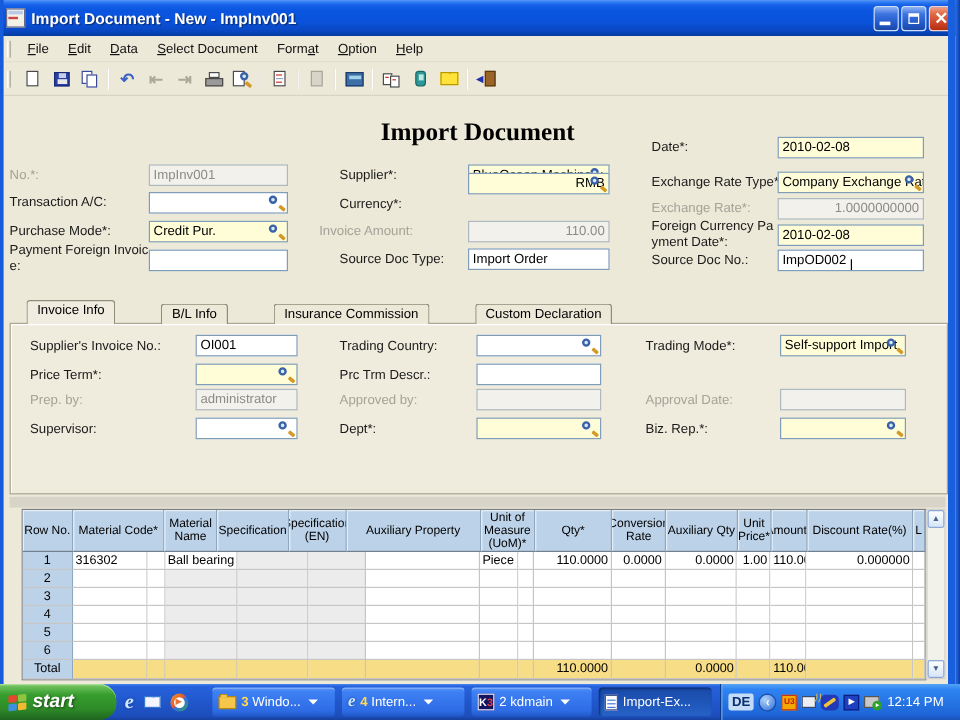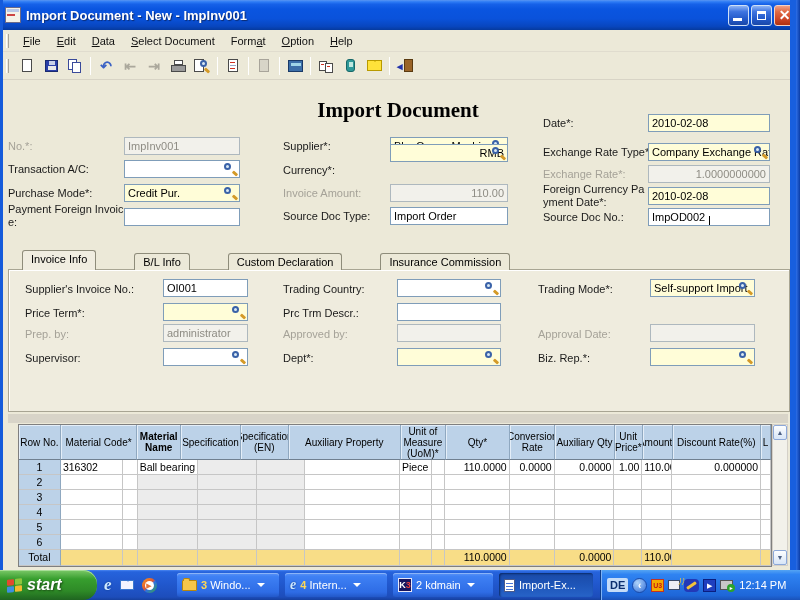--- a/index.html
+++ b/index.html
@@ -341,21 +341,21 @@
 
   <span class="lbl" style="left:283px;top:164px;">Currency*:</span>
   <div class="field req" style="left:390px;top:144px;width:118px;text-align:right;">
       <span class="fval">RMB</span>
       <span class="lookup">
         <span class="lens"></span>
         <span class="handle"></span>
       </span>
     </div>
 
-  <span class="lbl dis" style="left:283px;top:187px;">Invoice Amount:</span>
+  <span class="lbl dis" style="left:266px;top:187px;">Invoice Amount:</span>
   <div class="field dis" style="left:390px;top:184px;width:118px;">
       <span class="fval right">110.00</span>
     </div>
 
   <span class="lbl" style="left:283px;top:210px;">Source Doc Type:</span>
   <div class="field" style="left:390px;top:207px;width:118px;">
       <span class="fval">Import Order</span>
     </div>
 
   <span class="lbl" style="left:543px;top:117px;">Date*:</span>
@@ -382,22 +382,22 @@
       <span class="fval">2010-02-08</span>
     </div>
 
   <span class="lbl" style="left:543px;top:211px;">Source Doc No.:</span>
   <div class="field" style="left:648px;top:208px;width:122px;"><span class="fval" style="display:inline-block;">ImpOD002</span><span class="caret"></span></div>
 
   <div class="tab-panel"></div>
   <div class="tabs">
     <span class="tab active">Invoice Info</span>
     <span class="tab">B/L Info</span>
+    <span class="tab">Insurance Commission</span>
     <span class="tab">Custom Declaration</span>
-    <span class="tab">Insurance Commission</span>
   </div>
 
   <span class="lbl" style="left:25px;top:283px;">Supplier's Invoice No.:</span>
   <div class="field" style="left:163px;top:279px;width:85px;">
       <span class="fval">OI001</span>
     </div>
 
   <span class="lbl" style="left:25px;top:307px;">Price Term*:</span>
   <div class="field req" style="left:163px;top:303px;width:85px;">
       <span class="fval"></span>
@@ -470,21 +470,21 @@
         <span class="lens"></span>
         <span class="handle"></span>
       </span>
     </div>
 
   <div class="grid-strip"></div>
   <div class="grid">
       <div class="grid-header-row">
         <div class="gh" style="width: 42px;">Row No.</div>
         <div class="gh" style="width: 77px;">Material Code*</div>
-        <div class="gh" style="width: 44px; font-weight: bold;">Material Name</div>
+        <div class="gh" style="width: 44px;">Material Name</div>
         <div class="gh" style="width: 60px;">Specification</div>
         <div class="gh" style="width: 48px;">Specification (EN)</div>
         <div class="gh" style="width: 113px;">Auxiliary Property</div>
         <div class="gh" style="width: 45px;">Unit of Measure (UoM)*</div>
         <div class="gh" style="width: 65px;">Qty*</div>
         <div class="gh" style="width: 45px;">Conversion Rate</div>
         <div class="gh" style="width: 60px;">Auxiliary Qty</div>
         <div class="gh" style="width: 28px;">Unit Price*</div>
         <div class="gh" style="width: 30px;">Amount*</div>
         <div class="gh" style="width: 89px;">Discount Rate(%)</div>

